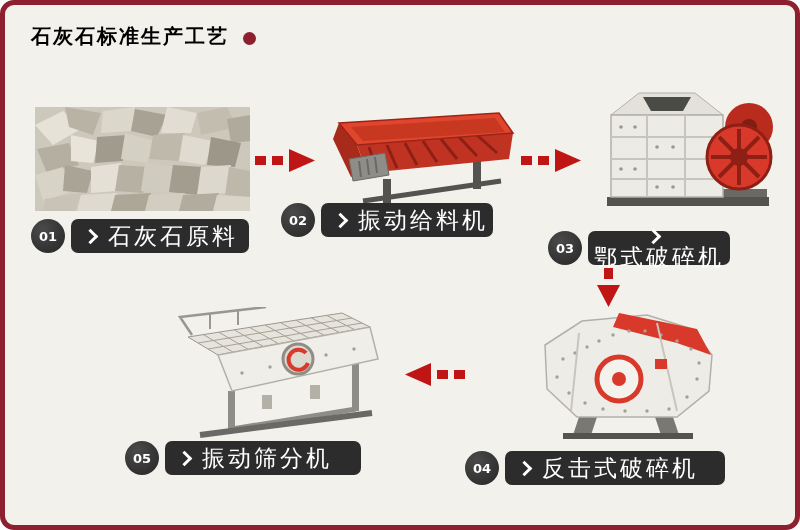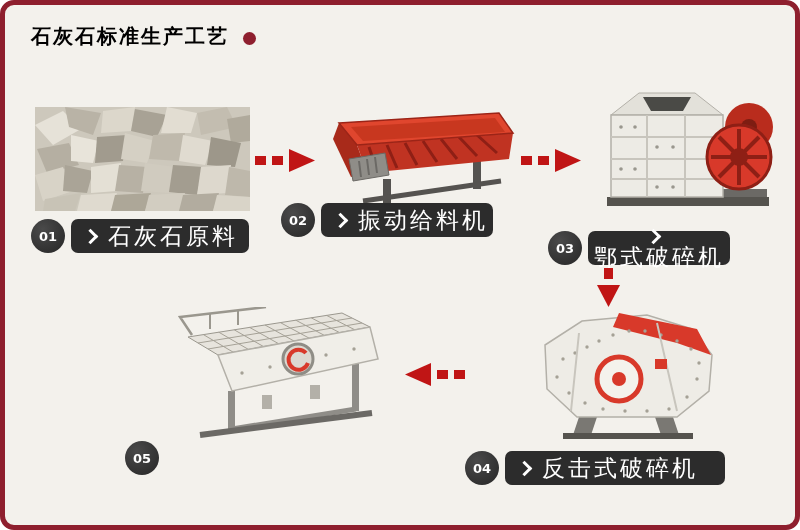--- a/index.html
+++ b/index.html
@@ -240,15 +240,19 @@
   <div class="station" style="left:460px;top:446px;">
     <div class="num-circle">04</div>
     <div class="bubble" style="width:220px;">
       <span class="chev"></span>
       <span class="bubble-text">反击式破碎机</span>
     </div>
   </div>
 
   <div class="station" style="left:120px;top:436px;">
     <div class="num-circle">05</div>
+    <div class="bubble" style="width:196px;">
+      <span class="chev"></span>
+      <span class="bubble-text">振动筛分机</span>
+    </div>
   </div>
 
 </div>
 
 </body></html>

